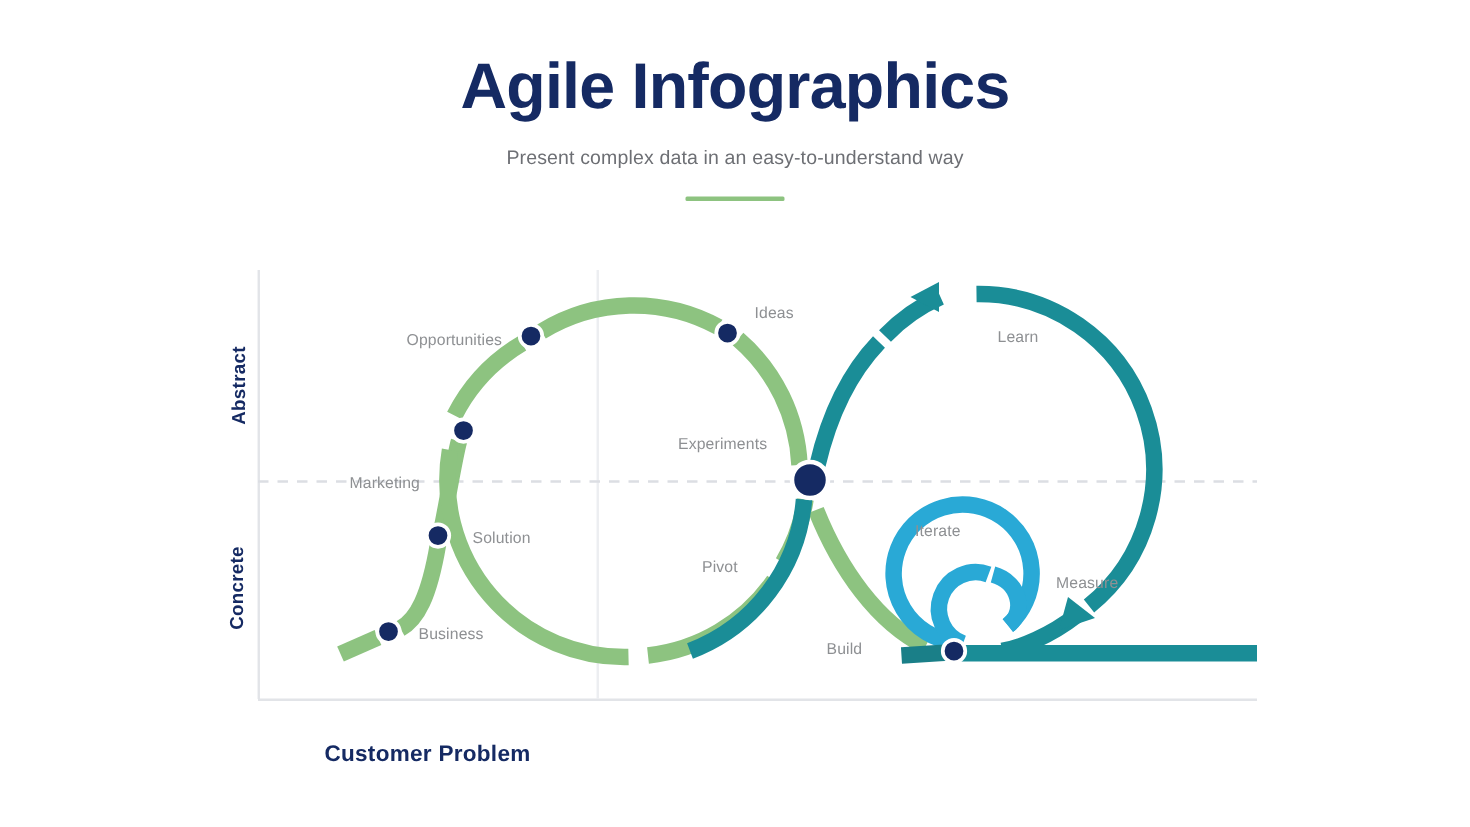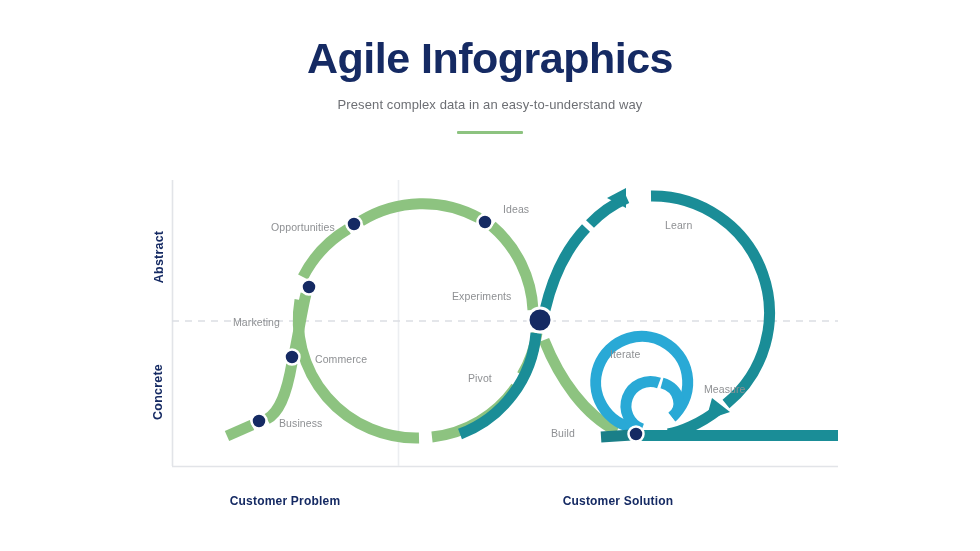--- a/index.html
+++ b/index.html
@@ -87,21 +87,21 @@
   }
   #y-concrete {
     left: 117px;
     top: 385px;
     width: 82px;
     text-align: center;
     transform: rotate(-90deg);
   }
   .axis-x-label {
     position: absolute;
-    font-size: 12px;
+    font-size: 15px;
     font-weight: bold;
     color: #152a63;
     letter-spacing: 0.2px;
     white-space: nowrap;
     text-align: center;
   }
   #x-problem { left: 185px; top: 494px; width: 200px; }
   #x-solution { left: 518px; top: 494px; width: 200px; }
 
   
@@ -194,24 +194,23 @@
         <circle cx="354" cy="224" r="7.5" fill="#152a63" stroke="#ffffff" stroke-width="2.5"></circle>
         <circle cx="485" cy="222" r="7.5" fill="#152a63" stroke="#ffffff" stroke-width="2.5"></circle>
         <circle cx="540" cy="320" r="12" fill="#152a63" stroke="#ffffff" stroke-width="3"></circle>
         <circle cx="636" cy="434" r="7.5" fill="#152a63" stroke="#ffffff" stroke-width="2.5"></circle>
       </g>
     </svg>
 
     <div class="axis-y-label" id="y-abstract">Abstract</div>
     <div class="axis-y-label" id="y-concrete">Concrete</div>
     <div class="axis-x-label" id="x-problem">Customer Problem</div>
-    <div class="axis-x-label" id="x-solution">Customer Solution</div>
 
     <div class="node-label" style="left:279px; top:417px;">Business</div>
-    <div class="node-label" style="left:315px; top:353px;">Commerce</div>
+    <div class="node-label" style="left:315px; top:353px;">Solution</div>
     <div class="node-label" style="left:233px; top:284px;margin-top:32px;">Marketing</div>
     <div class="node-label" style="left:271px; top:221px;">Opportunities</div>
     <div class="node-label" style="left:503px; top:203px;">Ideas</div>
     <div class="node-label" style="left:452px; top:290px;">Experiments</div>
     <div class="node-label" style="left:468px; top:372px;">Pivot</div>
     <div class="node-label" style="left:551px; top:427px;">Build</div>
     <div class="node-label" style="left:610px; top:348px;">Iterate</div>
     <div class="node-label" style="left:704px; top:383px;">Measure</div>
     <div class="node-label" style="left:645px; top:219px;margin-left:20px;">Learn</div>
 

